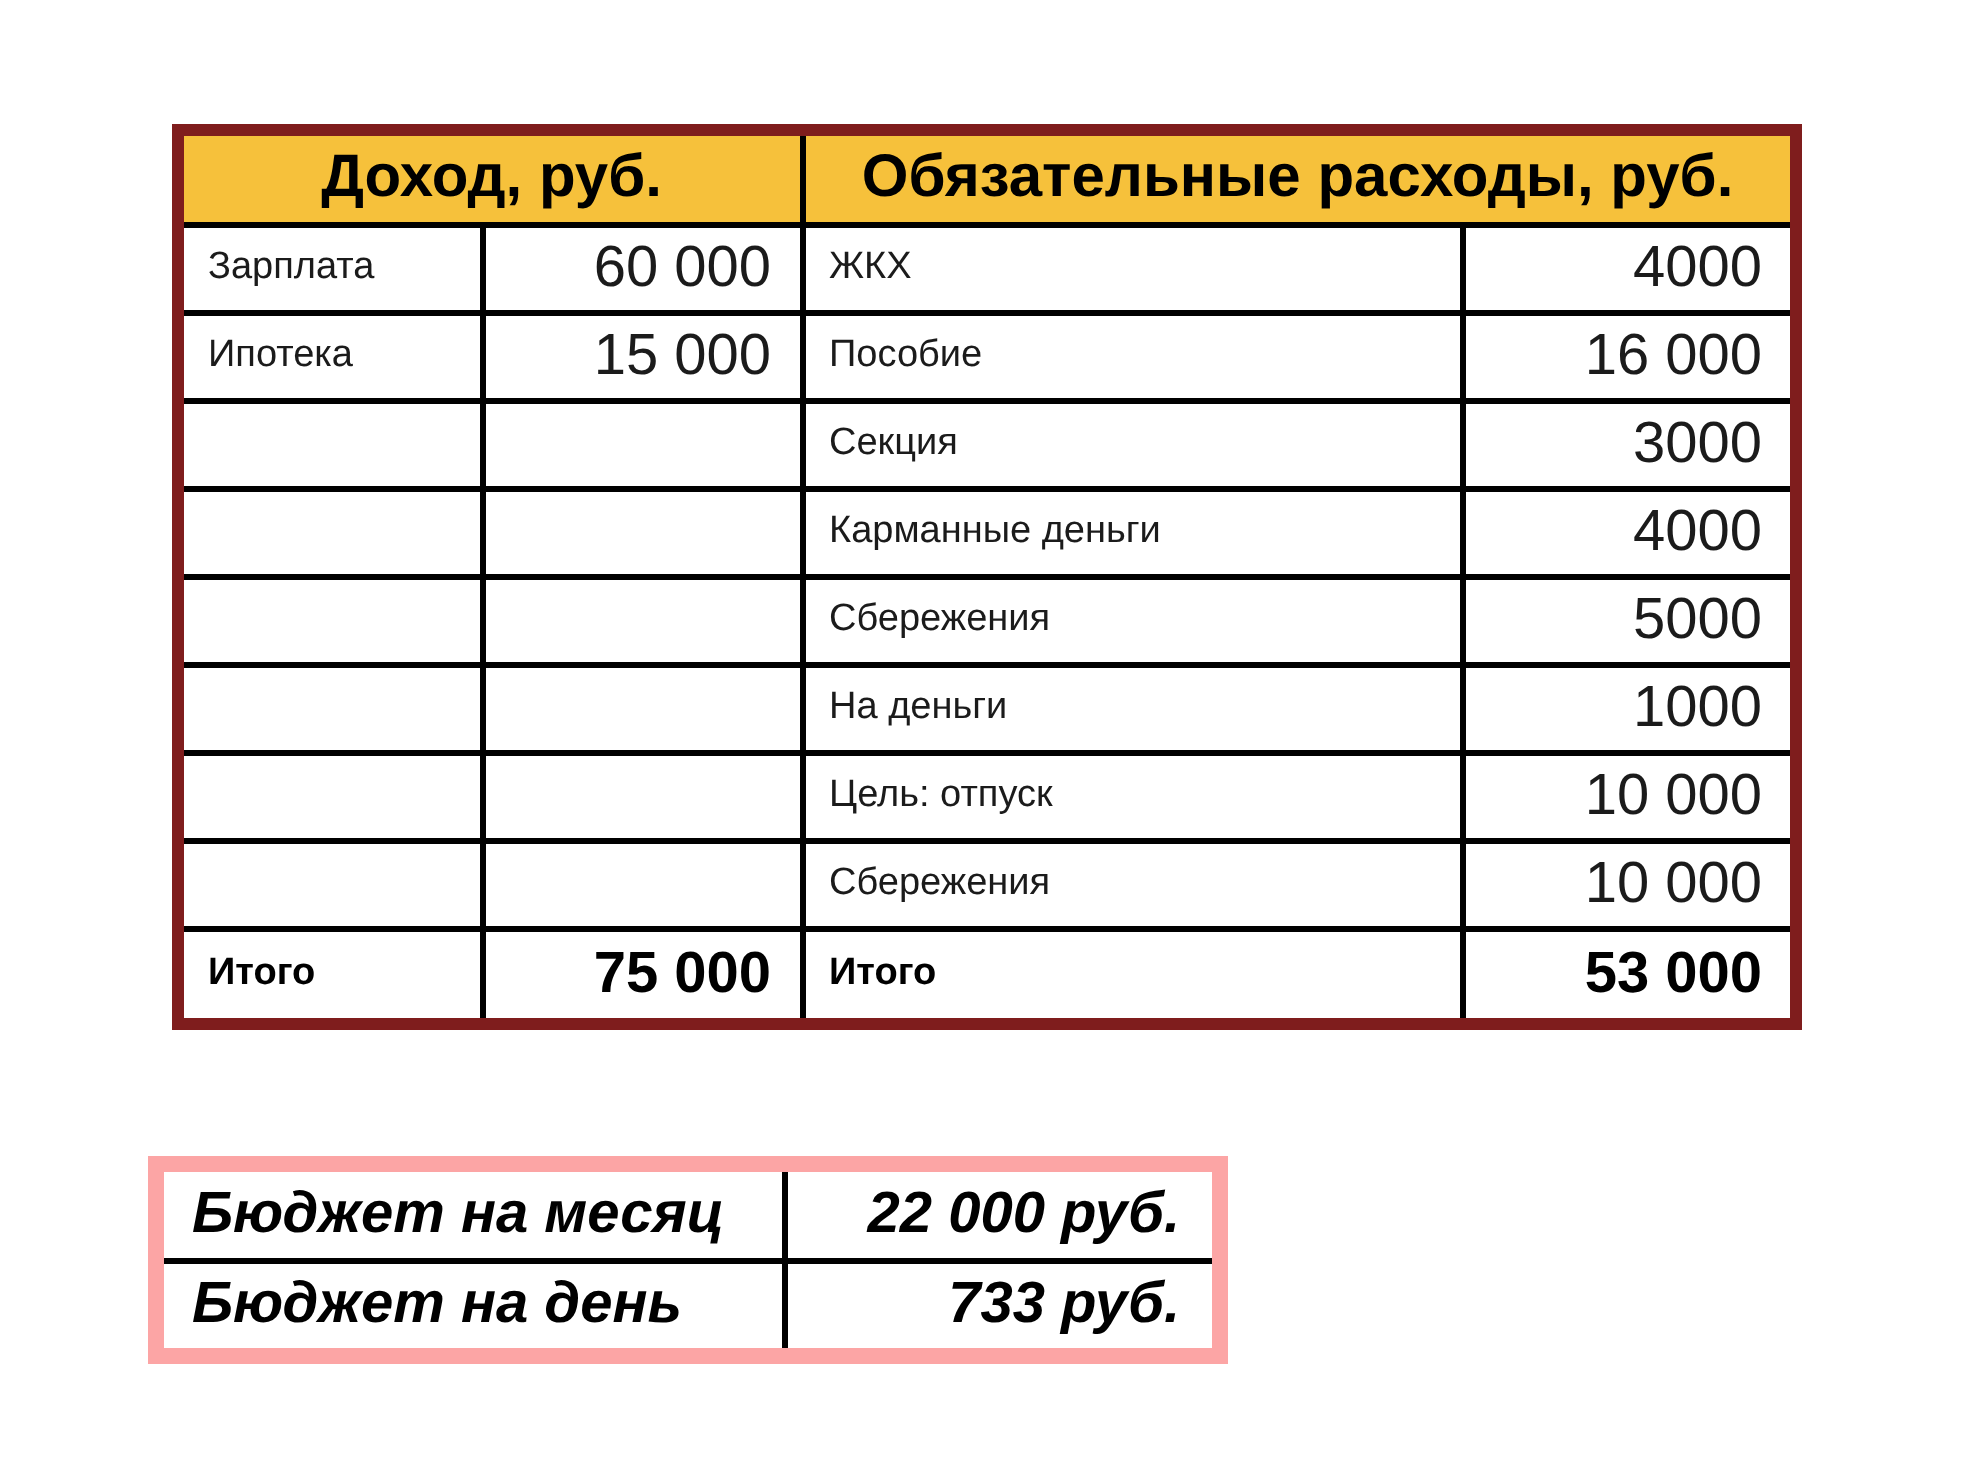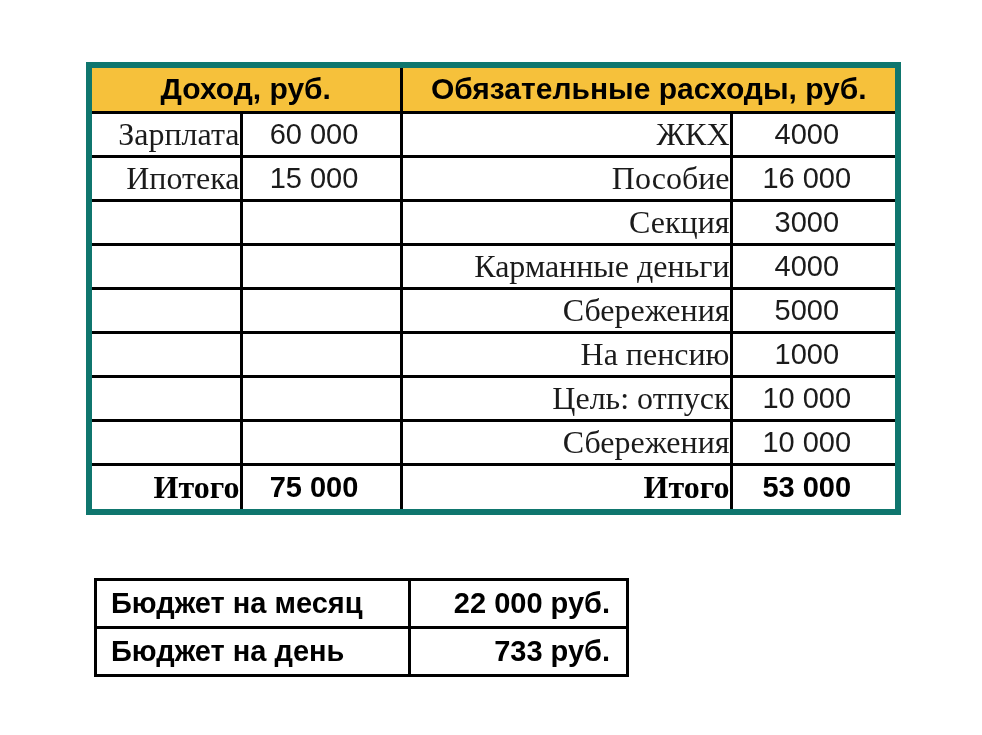--- a/index.html
+++ b/index.html
@@ -14,49 +14,50 @@
     overflow: hidden;
   }
   table { border-collapse: collapse; table-layout: fixed; }
 
   
   .main-table {
     position: absolute;
     left: 86px;
     top: 62px;
     width: 809px;
-    border: 6px solid #0f766e;
+    border: 6px solid #7f1d1d;
   }
   .main-table th, .main-table td {
     border: 3px solid #000;
     vertical-align: middle;
     overflow: hidden;
     white-space: nowrap;
   }
   .main-table thead tr { height: 47px; }
   .main-table tbody tr { height: 44px; }
   .main-table tr.totals-row { height: 48px; }
   .main-table th {
     background: #F6C13B;
     font-size: 30px;
     font-weight: 700;
     color: #000;
     text-align: center;
   }
-  .cell-label { text-align: right; padding-left: 12px; font-size: 32px; font-weight: 400; font-family: Liberation Serif, serif; }
-  .cell-num   { text-align: center; padding-right: 14px; font-size: 29px; font-weight: 400; }
+  .cell-label { text-align: left; padding-left: 12px; font-size: 19px; font-weight: 400; }
+  .cell-num   { text-align: right; padding-right: 14px; font-size: 29px; font-weight: 400; }
   .totals-row td { font-weight: 700; color: #000; }
 
   
   .summary-table {
     position: absolute;
-    left: 94px;
+    left: 74px;
     top: 578px;
     width: 532px;
-    border: 1px solid #fca5a5;
+    border: 8px solid #fca5a5;
+    font-style: italic;
   }
   .summary-table td {
     border: 3px solid #000;
     vertical-align: middle;
     font-size: 29px;
     font-weight: 700;
     color: #000;
     white-space: nowrap;
     overflow: hidden;
   }
@@ -109,21 +110,21 @@
       </tr>
       <tr>
         <td class="cell-label"></td>
         <td class="cell-num"></td>
         <td class="cell-label">Сбережения</td>
         <td class="cell-num">5000</td>
       </tr>
       <tr>
         <td class="cell-label"></td>
         <td class="cell-num"></td>
-        <td class="cell-label">На пенсию</td>
+        <td class="cell-label">На деньги</td>
         <td class="cell-num">1000</td>
       </tr>
       <tr>
         <td class="cell-label"></td>
         <td class="cell-num"></td>
         <td class="cell-label">Цель: отпуск</td>
         <td class="cell-num">10 000</td>
       </tr>
       <tr>
         <td class="cell-label"></td>

